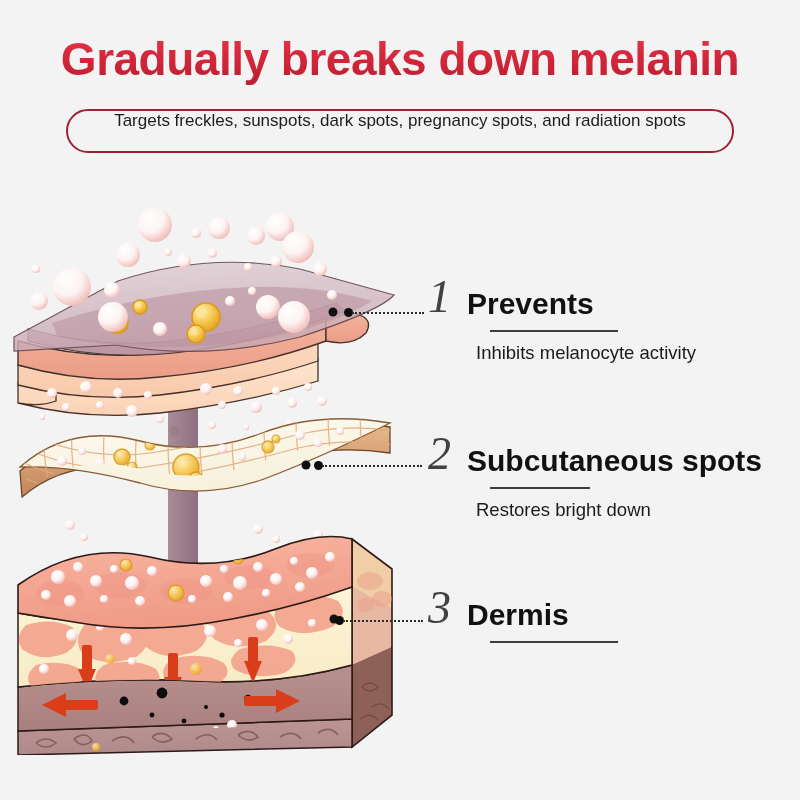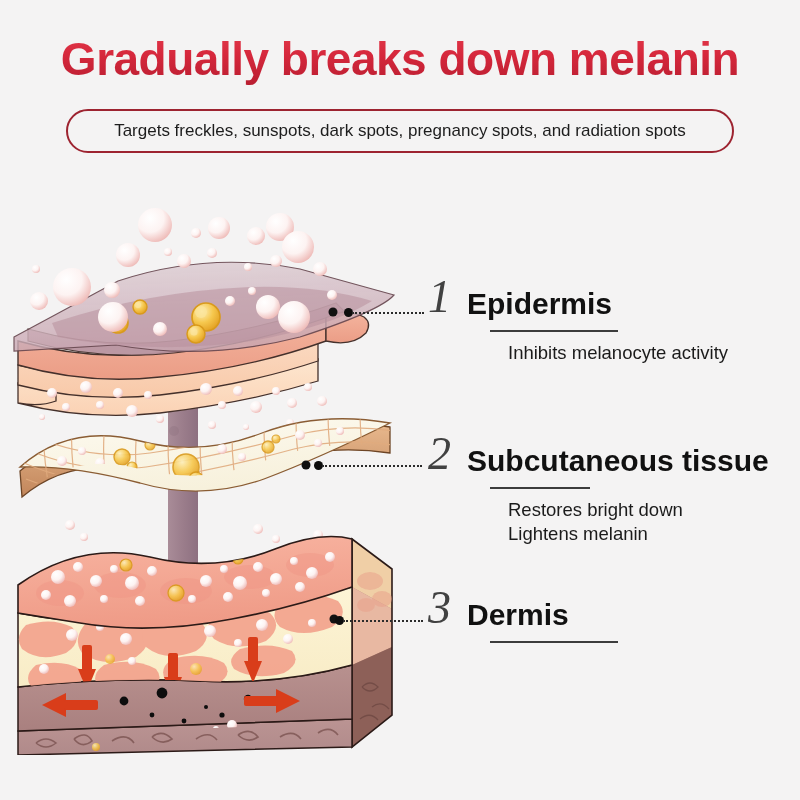--- a/index.html
+++ b/index.html
@@ -19,39 +19,39 @@
     background: linear-gradient(180deg, #e2394b 0%, #d6283c 42%, #b81d30 100%);
     -webkit-background-clip: text; background-clip: text;
     -webkit-text-fill-color: transparent; color: #cf2438;
     white-space: nowrap;
   }
   #subtitle-pill {
     position: absolute; top: 109px; left: 66px;
     width: 668px; height: 44px;
     border: 2px solid #9d2330; border-radius: 24px;
     background: #f4f3f3;
-    display: flex; align-items: center; justify-content: center;
+    display: flex; justify-content: center;
   }
   #subtitle-text { font-size: 17px; color: #1d1d1d; white-space: nowrap; }
 
   
   .ann { position: absolute; }
   .ann-head { display: flex; align-items: flex-end; gap: 16px; }
   .ann-num {
     font-family: "Liberation Serif", serif; font-style: italic;
     font-size: 46px; color: #414141; line-height: 0.95;
   }
   .ann-title {
     font-size: 30px; font-weight: bold; color: #111;
     line-height: 1.0; white-space: nowrap;
   }
   .ann-rule {
     height: 2px; background: #3c3c3c; margin: 11px 0 9px 62px;
   }
-  .ann-lines { margin-left: 80px; }
+  .ann-lines { margin-left: 48px; }
   .ann-line { font-size: 18.5px; color: #1b1b1b; line-height: 1.34; white-space: nowrap; }
 
   #ann1 { left: 428px; top: 275px; }
   #ann1 .ann-rule { width: 128px; }
   #ann2 { left: 428px; top: 432px; }
   #ann2 .ann-rule { width: 100px; }
   #ann3 { left: 428px; top: 586px; }
   #ann3 .ann-rule { width: 128px; }
 
   
@@ -452,37 +452,36 @@
   <div class="leader-dot" id="dot1"></div>
   <div class="leader" id="leader1"></div>
   <div class="leader-dot" id="dot2"></div>
   <div class="leader" id="leader2"></div>
   <div class="leader-dot" id="dot3"></div>
   <div class="leader" id="leader3"></div>
 
   <div class="ann" id="ann1">
     <div class="ann-head">
       <span class="ann-num">1</span>
-      <span class="ann-title">Epidermis</span>
+      <span class="ann-title">Prevents</span>
     </div>
     <div class="ann-rule"></div>
     <div class="ann-lines">
       <div class="ann-line">Inhibits melanocyte activity</div>
     </div>
   </div>
 
   <div class="ann" id="ann2">
     <div class="ann-head">
       <span class="ann-num">2</span>
-      <span class="ann-title">Subcutaneous tissue</span>
+      <span class="ann-title">Subcutaneous spots</span>
     </div>
     <div class="ann-rule"></div>
     <div class="ann-lines">
       <div class="ann-line">Restores bright down</div>
-      <div class="ann-line">Lightens melanin</div>
     </div>
   </div>
 
   <div class="ann" id="ann3">
     <div class="ann-head">
       <span class="ann-num">3</span>
       <span class="ann-title">Dermis</span>
     </div>
     <div class="ann-rule"></div>
   </div>

